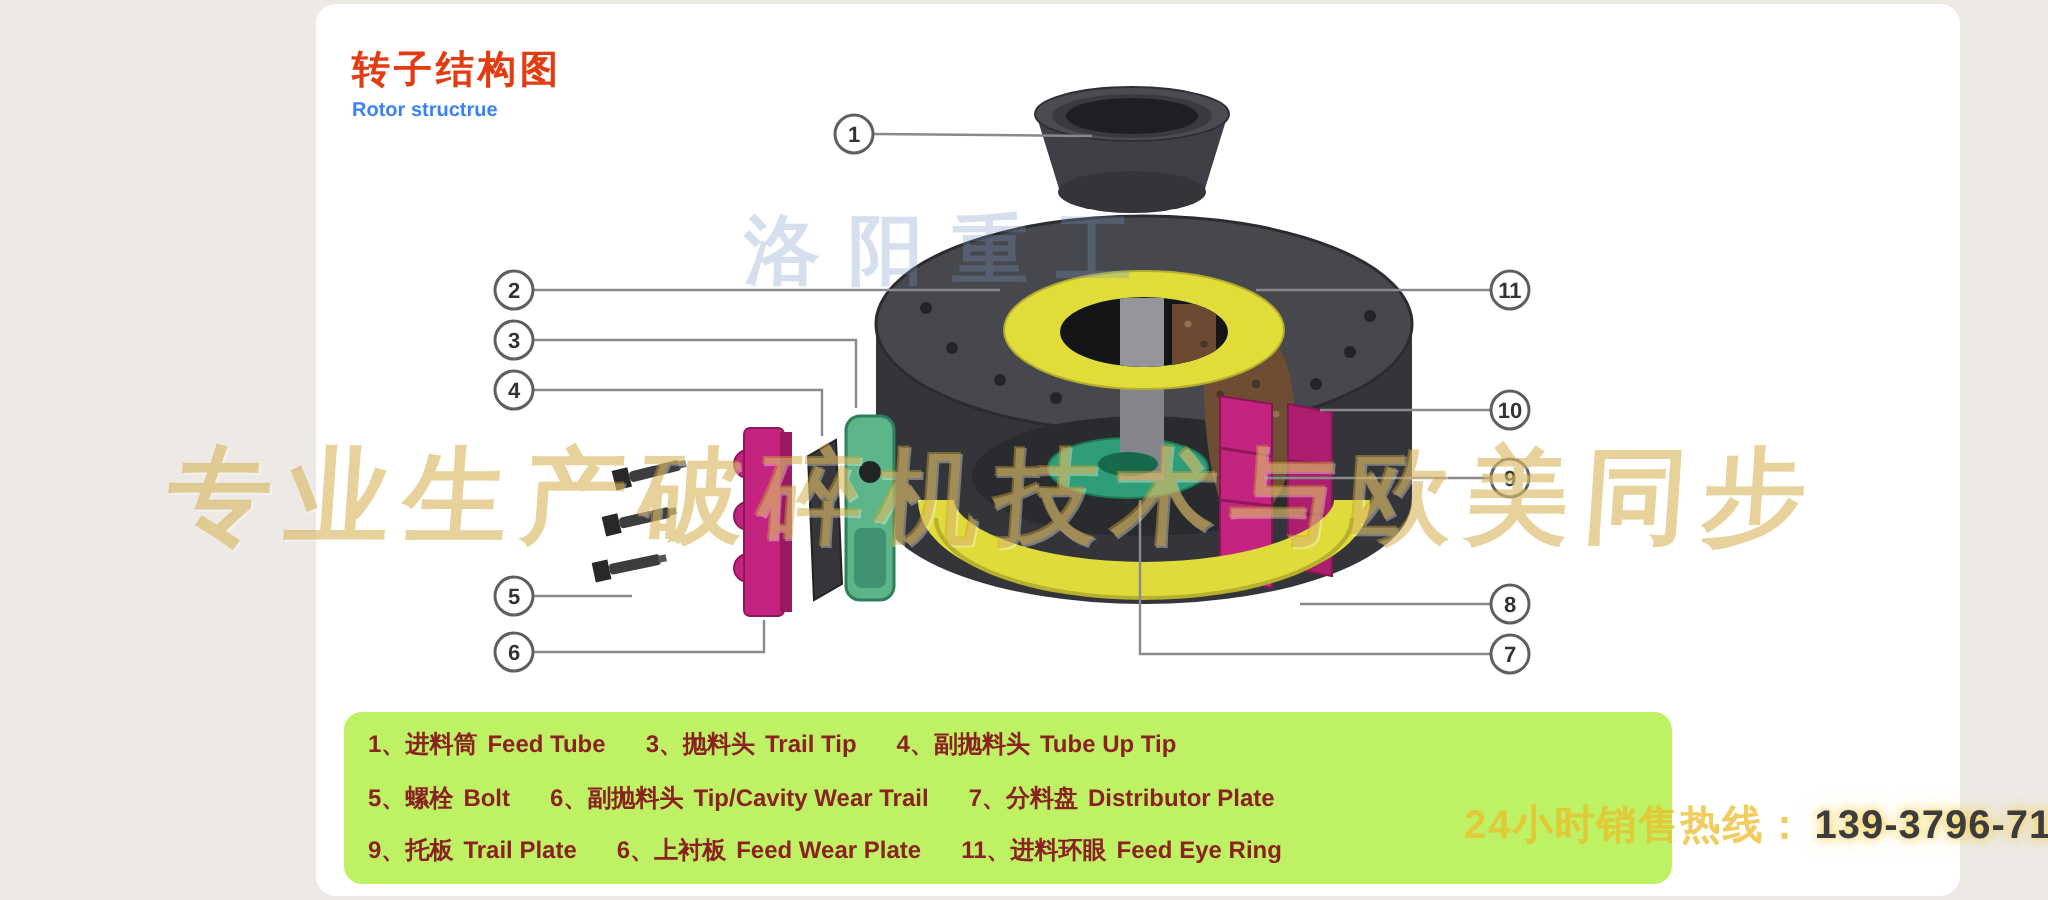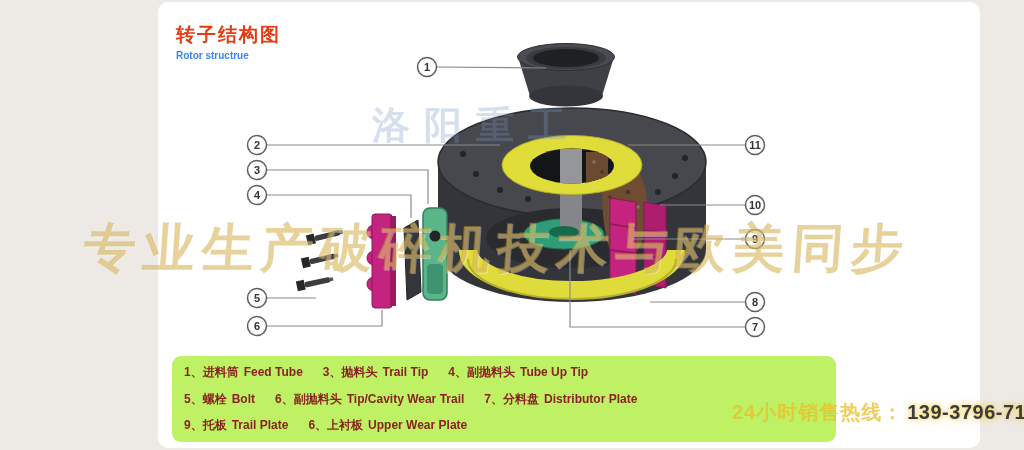--- a/index.html
+++ b/index.html
@@ -205,21 +205,22 @@
       <span class="litem"><span class="lnum">3、</span><span class="lzh">抛料头</span><span class="len">Trail Tip</span></span>
       <span class="litem"><span class="lnum">4、</span><span class="lzh">副抛料头</span><span class="len">Tube Up Tip</span></span>
     </div>
     <div class="lrow">
       <span class="litem"><span class="lnum">5、</span><span class="lzh">螺栓</span><span class="len">Bolt</span></span>
       <span class="litem"><span class="lnum">6、</span><span class="lzh">副抛料头</span><span class="len">Tip/Cavity Wear Trail</span></span>
       <span class="litem"><span class="lnum">7、</span><span class="lzh">分料盘</span><span class="len">Distributor Plate</span></span>
     </div>
     <div class="lrow">
       <span class="litem"><span class="lnum">9、</span><span class="lzh">托板</span><span class="len">Trail Plate</span></span>
-      <span class="litem"><span class="lnum">6、</span><span class="lzh">上衬板</span><span class="len">Upper Wear Plate</span></span>
+      <span class="litem"><span class="lnum">6、</span><span class="lzh">上衬板</span><span class="len">Feed Wear Plate</span></span>
+      <span class="litem"><span class="lnum">11、</span><span class="lzh">进料环眼</span><span class="len">Feed Eye Ring</span></span>
     </div>
   </div>
 </div>
 
 <div class="wm-top">洛阳重工</div>
 <div class="wm-mid">专业生产破碎机技术与欧美同步</div>
 <div class="hotline">
   <span class="hl-label">24小时销售热线：</span>
   <span class="hl-phone">139-3796-7171</span>
 </div>

